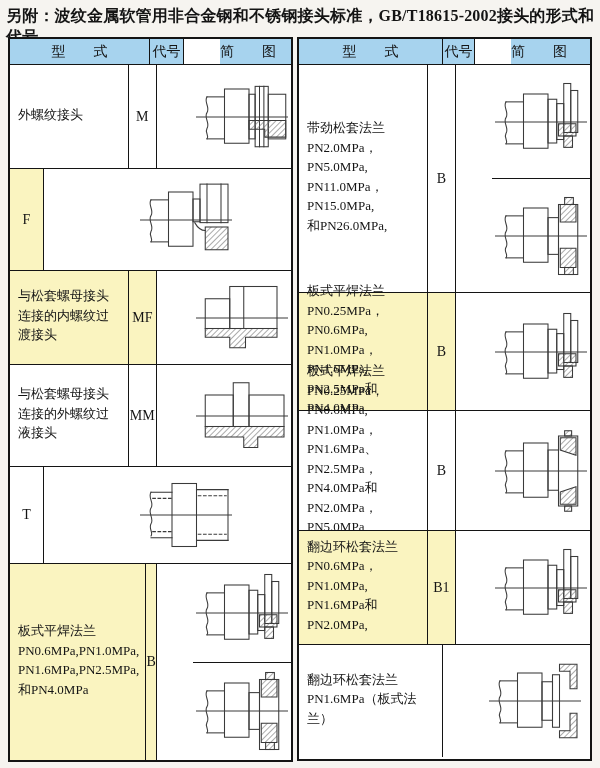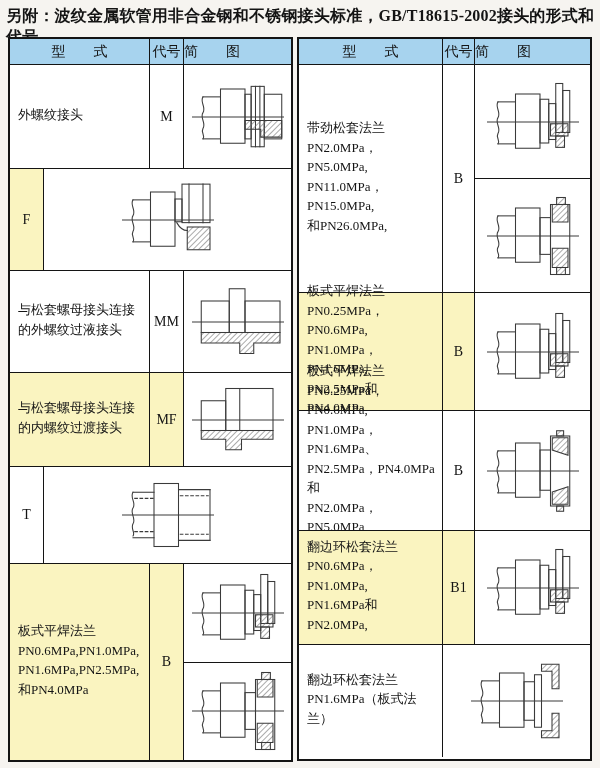--- a/index.html
+++ b/index.html
@@ -16,21 +16,21 @@
   .tbl{
     position:absolute;top:37px;
     border:2px solid #141414;background:#fff;
     display:flex;flex-direction:column;box-sizing:border-box;
   }
   .tbl.l{left:8px;width:285px;height:725px;}
   .tbl.r{left:297px;width:295px;height:724px;}
   .row{display:flex;flex-direction:row;border-bottom:1.5px solid #141414;box-sizing:border-box;flex:0 0 auto;}
   .row:last-child{border-bottom:none;}
   .c{box-sizing:border-box;border-right:1.5px solid #141414;display:flex;align-items:center;background:#fff;}
-  .c:last-child{border-right:none;}
+  .c:last-child{border-right:none;margin-left:36px;}
   .c.t{padding:0 6px 4px 8px;font-size:13px;line-height:1.5;white-space:pre-line;}
   .tbl.l .c.t{width:140px;}
   .tbl.l .c.k{width:34px;}
   .tbl.r .c.t{width:144px;}
   .tbl.r .c.k{width:32px;}
   .c.k{justify-content:center;font-size:14px;}
   .c.d{flex:1;flex-direction:column;align-items:stretch;padding:0;background:#fff;}
   .hdr .c{background:#a7d3ee;justify-content:center;font-size:14px;padding:0;}
   .row.y .c.t,.row.y .c.k{background:#faf4c0;}
   .diag-half{flex:1;display:flex;align-items:center;justify-content:center;min-height:0;background:#fff;}
@@ -94,49 +94,49 @@
               <rect x="72" y="7" width="32" height="44"></rect>
               <line x1="80" y1="7" x2="80" y2="51"></line>
               <line x1="96" y1="7" x2="96" y2="51"></line>
               <path d="M66 51 Q71 60 78 60"></path>
               <rect x="78" y="56" width="26" height="26" fill="url(#hx)"></rect>
             </g>
           </svg>
         </div>
       </div>
   </div>
+  <div class="row y" style="height:94px">
+    <div class="c t">与松套螺母接头连接的内螺纹过渡接头</div>
+    <div class="c k">MF</div>
+    <div class="c d">
+        <div class="diag-half">
+          <svg class="diag-svg" viewBox="0 0 112 96">
+            <g stroke="#3a3a3a" stroke-width="1.2" fill="none" stroke-linecap="square">
+              <line x1="4" y1="48" x2="108" y2="48"></line>
+              <rect x="14" y="26" width="28" height="34"></rect>
+              <rect x="42" y="12" width="54" height="48"></rect>
+              <line x1="58" y1="12" x2="58" y2="60"></line>
+              <path d="M14 60 H96 V70 H60 V82 H42 V70 H14 Z" fill="url(#hx)"></path>
+            </g>
+          </svg>
+        </div>
+      </div>
+  </div>
   <div class="row" style="height:102px">
     <div class="c t">与松套螺母接头连接的外螺纹过液接头</div>
     <div class="c k">MM</div>
     <div class="c d">
         <div class="diag-half">
           <svg class="diag-svg" viewBox="0 0 112 96">
             <g stroke="#3a3a3a" stroke-width="1.2" fill="none" stroke-linecap="square">
               <line x1="4" y1="48" x2="108" y2="48"></line>
               <rect x="14" y="24" width="32" height="36"></rect>
               <rect x="46" y="10" width="18" height="50"></rect>
               <rect x="64" y="24" width="40" height="36"></rect>
               <path d="M14 60 H104 V72 H74 V84 H58 V72 H14 Z" fill="url(#hx)"></path>
-            </g>
-          </svg>
-        </div>
-      </div>
-  </div>
-  <div class="row y" style="height:94px">
-    <div class="c t">与松套螺母接头连接的内螺纹过渡接头</div>
-    <div class="c k">MF</div>
-    <div class="c d">
-        <div class="diag-half">
-          <svg class="diag-svg" viewBox="0 0 112 96">
-            <g stroke="#3a3a3a" stroke-width="1.2" fill="none" stroke-linecap="square">
-              <line x1="4" y1="48" x2="108" y2="48"></line>
-              <rect x="14" y="26" width="28" height="34"></rect>
-              <rect x="42" y="12" width="54" height="48"></rect>
-              <line x1="58" y1="12" x2="58" y2="60"></line>
-              <path d="M14 60 H96 V70 H60 V82 H42 V70 H14 Z" fill="url(#hx)"></path>
             </g>
           </svg>
         </div>
       </div>
   </div>
   <div class="row" style="height:97px">
     <div class="c k">T</div>
     <div class="c d">
         <div class="diag-half">
           <svg class="diag-svg" viewBox="0 0 112 96">

